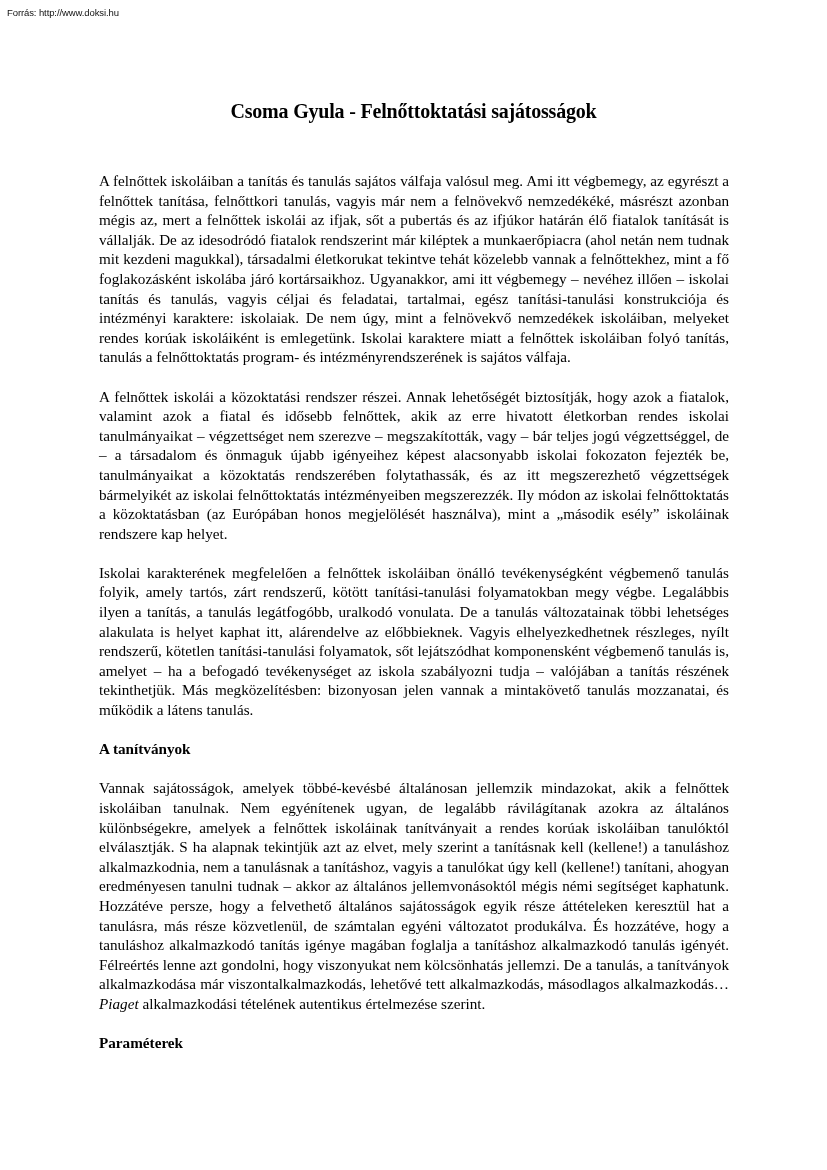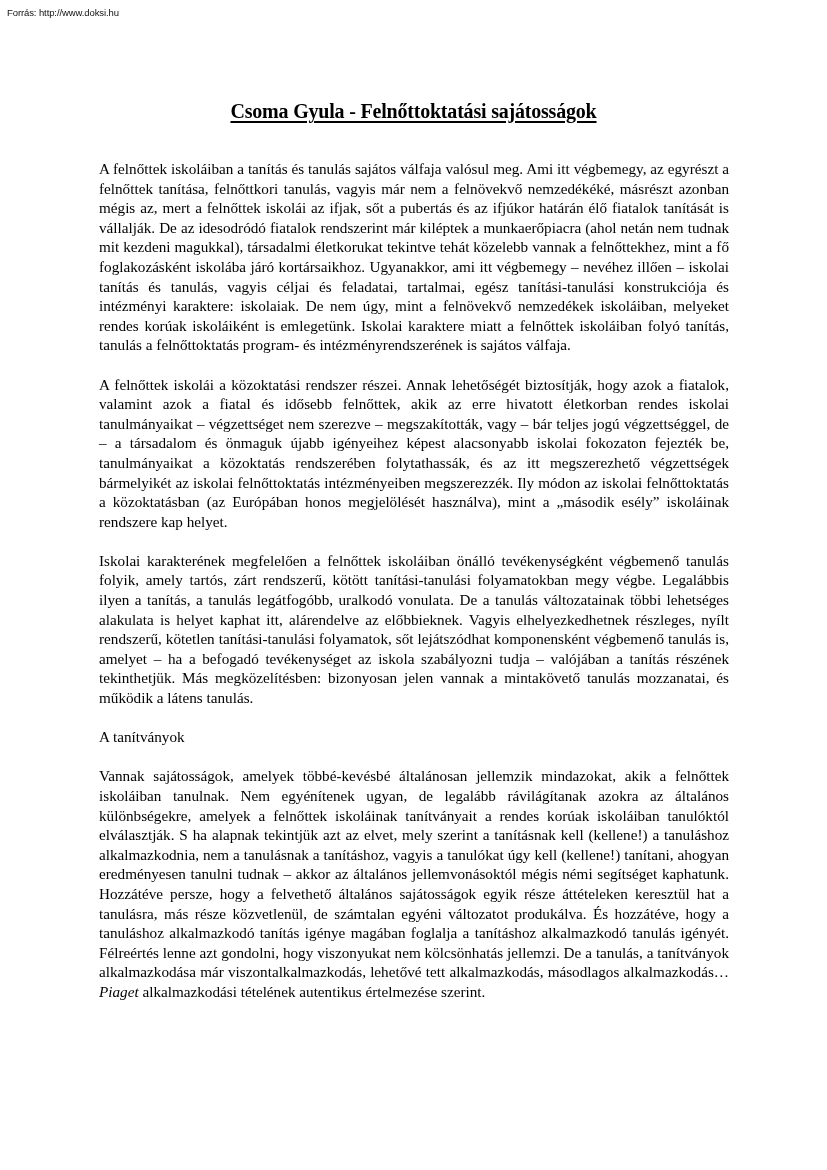--- a/index.html
+++ b/index.html
@@ -1,31 +1,32 @@
 <!DOCTYPE html>
 <html><head>
   <meta charset="utf-8">
   <style>
     html, body { margin: 0; padding: 0; background: #ffffff; }
     body { width: 827px; height: 1170px; position: relative; overflow: hidden; color: #000; }
     .source { position: absolute; left: 7px; top: 7px; font-family: "Liberation Sans", sans-serif; font-size: 9.5px; color: #111; letter-spacing: -0.1px; text-align: right; }
-    .title { position: absolute; left: 0; width: 827px; top: 100px; text-align: center; font-family: "Liberation Serif", serif; font-weight: bold; font-size: 20px; text-decoration: underline; text-underline-offset: 3px; letter-spacing: -0.2px; }
-    .content { position: absolute; left: 99px; top: 159px; width: 630px; font-family: "Liberation Serif", serif; font-size: 15.2px; line-height: 19.6px; }
+    .title { position: absolute; left: 0; width: 827px; top: 100px; text-align: center; font-family: "Liberation Serif", serif; font-weight: bold; font-size: 20px; text-underline-offset: 3px; letter-spacing: -0.2px; }
+    .content { position: absolute; left: 99px; top: 171px; width: 630px; font-family: "Liberation Serif", serif; font-size: 15.2px; line-height: 19.6px; }
     .para { margin: 0 0 19.6px 0; text-align: justify; text-align-last: left; }
-    .heading { margin: 0 0 19.6px 0; font-weight: normal; }
+    .heading { margin: 0 0 19.6px 0; font-weight: bold; }
     .para i { }
   </style>
 </head>
 <body>
 
 <div class="source">Forrás: http://www.doksi.hu</div>
 
 <div class="title">Csoma Gyula - Felnőttoktatási sajátosságok</div>
 
 <div class="content">
   <p class="para">A felnőttek iskoláiban a tanítás és tanulás sajátos válfaja valósul meg. Ami itt végbemegy, az egyrészt a felnőttek tanítása, felnőttkori tanulás, vagyis már nem a felnövekvő nemzedékéké, másrészt azonban mégis az, mert a felnőttek iskolái az ifjak, sőt a pubertás és az ifjúkor határán élő fiatalok tanítását is vállalják. De az idesodródó fiatalok rendszerint már kiléptek a munkaerőpiacra (ahol netán nem tudnak mit kezdeni magukkal), társadalmi életkorukat tekintve tehát közelebb vannak a felnőttekhez, mint a fő foglakozásként iskolába járó kortársaikhoz. Ugyanakkor, ami itt végbemegy – nevéhez illően – iskolai tanítás és tanulás, vagyis céljai és feladatai, tartalmai, egész tanítási-tanulási konstrukciója és intézményi karaktere: iskolaiak. De nem úgy, mint a felnövekvő nemzedékek iskoláiban, melyeket rendes korúak iskoláiként is emlegetünk. Iskolai karaktere miatt a felnőttek iskoláiban folyó tanítás, tanulás a felnőttoktatás program- és intézményrendszerének is sajátos válfaja.</p>
   <p class="para">A felnőttek iskolái a közoktatási rendszer részei. Annak lehetőségét biztosítják, hogy azok a fiatalok, valamint azok a fiatal és idősebb felnőttek, akik az erre hivatott életkorban rendes iskolai tanulmányaikat – végzettséget nem szerezve – megszakították, vagy – bár teljes jogú végzettséggel, de – a társadalom és önmaguk újabb igényeihez képest alacsonyabb iskolai fokozaton fejezték be, tanulmányaikat a közoktatás rendszerében folytathassák, és az itt megszerezhető végzettségek bármelyikét az iskolai felnőttoktatás intézményeiben megszerezzék. Ily módon az iskolai felnőttoktatás a közoktatásban (az Európában honos megjelölését használva), mint a „második esély” iskoláinak rendszere kap helyet.</p>
   <p class="para">Iskolai karakterének megfelelően a felnőttek iskoláiban önálló tevékenységként végbemenő tanulás folyik, amely tartós, zárt rendszerű, kötött tanítási-tanulási folyamatokban megy végbe. Legalábbis ilyen a tanítás, a tanulás legátfogóbb, uralkodó vonulata. De a tanulás változatainak többi lehetséges alakulata is helyet kaphat itt, alárendelve az előbbieknek. Vagyis elhelyezkedhetnek részleges, nyílt rendszerű, kötetlen tanítási-tanulási folyamatok, sőt lejátszódhat komponensként végbemenő tanulás is, amelyet – ha a befogadó tevékenységet az iskola szabályozni tudja – valójában a tanítás részének tekinthetjük. Más megközelítésben: bizonyosan jelen vannak a mintakövető tanulás mozzanatai, és működik a látens tanulás.</p>
 
   <p class="heading">A tanítványok</p>
   <p class="para"><span>Vannak sajátosságok, amelyek többé-kevésbé általánosan jellemzik mindazokat, akik a felnőttek iskoláiban tanulnak. Nem egyénítenek ugyan, de legalább rávilágítanak azokra az általános különbségekre, amelyek a felnőttek iskoláinak tanítványait a rendes korúak iskoláiban tanulóktól elválasztják. S ha alapnak tekintjük azt az elvet, mely szerint a tanításnak kell (kellene!) a tanuláshoz alkalmazkodnia, nem a tanulásnak a tanításhoz, vagyis a tanulókat úgy kell (kellene!) tanítani, ahogyan eredményesen tanulni tudnak – akkor az általános jellemvonásoktól mégis némi segítséget kaphatunk. Hozzátéve persze, hogy a felvethető általános sajátosságok egyik része áttételeken keresztül hat a tanulásra, más része közvetlenül, de számtalan egyéni változatot produkálva. És hozzátéve, hogy a tanuláshoz alkalmazkodó tanítás igénye magában foglalja a tanításhoz alkalmazkodó tanulás igényét. Félreértés lenne azt gondolni, hogy viszonyukat nem kölcsönhatás jellemzi. De a tanulás, a tanítványok alkalmazkodása már viszontalkalmazkodás, lehetővé tett alkalmazkodás, másodlagos alkalmazkodás… </span><i>Piaget</i><span> alkalmazkodási tételének autentikus értelmezése szerint.</span></p>
 
+  <p class="heading">Paraméterek</p>
 </div>
 
 </body></html>

